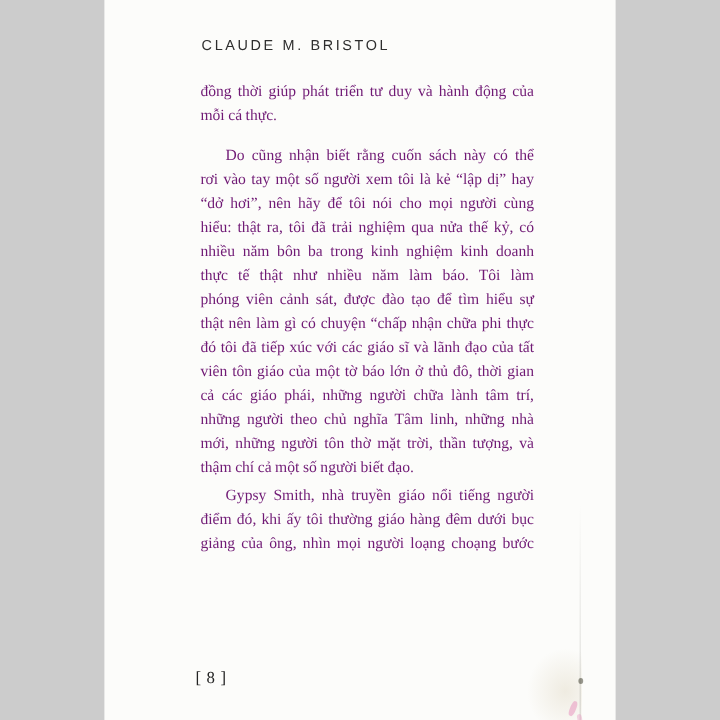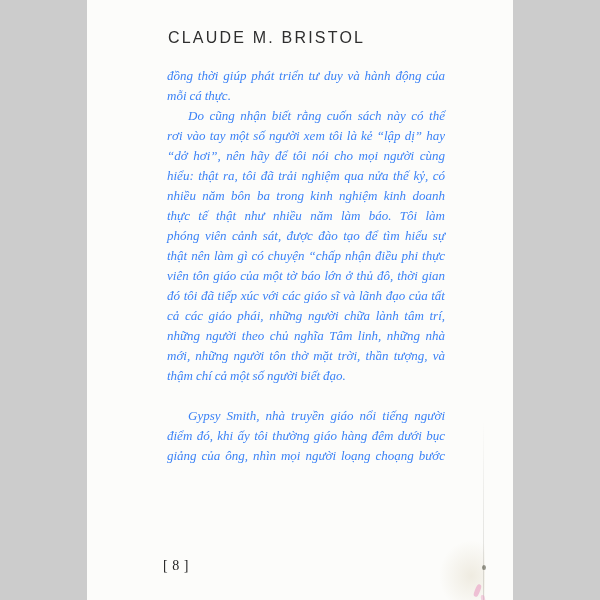--- a/index.html
+++ b/index.html
@@ -17,38 +17,37 @@
     top: 0;
     width: 426px;
     height: 600px;
     background: #fcfcfa;
   }
   .running-header {
     position: absolute;
     left: 81px;
     top: 30px;
     font-family: "Liberation Sans", "DejaVu Sans", sans-serif;
-    font-size: 16px;
+    font-size: 12px;
     line-height: 16px;
     letter-spacing: 2.2px;
     color: #2e2e2e;
   }
   .body-text {
     position: absolute;
     left: 80px;
     top: 66px;
     width: 278px;
-    color: #3b82f6;
+    color: #701a75;
     font-size: 13px;
     word-spacing: -0.3px;
-    font-style: italic;
   }
   .para { margin: 0; }
-  .para.p2 { margin-top: 0; }
-  .para.p3 { margin-top: 20px; }
+  .para.p2 { margin-top: 13px; }
+  .para.p3 { margin-top: 4px; }
   .line {
     height: 20px;
     line-height: 20px;
     white-space: nowrap;
     text-align: justify;
     text-align-last: justify;
   }
   .line.ind { text-indent: 21px; }
   .line.end { text-align-last: left; }
   .page-number {
@@ -121,23 +120,23 @@
       </div>
 
       <div class="para p2">
         <div class="line ind">Do cũng nhận biết rằng cuốn sách này có thể</div>
         <div class="line">rơi vào tay một số người xem tôi là kẻ “lập dị” hay</div>
         <div class="line">“dở hơi”, nên hãy để tôi nói cho mọi người cùng</div>
         <div class="line">hiểu: thật ra, tôi đã trải nghiệm qua nửa thế kỷ, có</div>
         <div class="line">nhiều năm bôn ba trong kinh nghiệm kinh doanh</div>
         <div class="line">thực tế thật như nhiều năm làm báo. Tôi làm</div>
         <div class="line">phóng viên cảnh sát, được đào tạo để tìm hiểu sự</div>
-        <div class="line">thật nên làm gì có chuyện “chấp nhận điều phi thực</div>
+        <div class="line">thật nên làm gì có chuyện “chấp nhận chữa phi thực</div>
+        <div class="line">đó tôi đã tiếp xúc với các giáo sĩ và lãnh đạo của tất</div>
         <div class="line">viên tôn giáo của một tờ báo lớn ở thủ đô, thời gian</div>
-        <div class="line">đó tôi đã tiếp xúc với các giáo sĩ và lãnh đạo của tất</div>
         <div class="line">cả các giáo phái, những người chữa lành tâm trí,</div>
         <div class="line">những người theo chủ nghĩa Tâm linh, những nhà</div>
         <div class="line">mới, những người tôn thờ mặt trời, thần tượng, và</div>
         <div class="line end">thậm chí cả một số người biết đạo.</div>
       </div>
 
       <div class="para p3">
         <div class="line ind">Gypsy Smith, nhà truyền giáo nổi tiếng người</div>
         <div class="line">điểm đó, khi ấy tôi thường giáo hàng đêm dưới bục</div>
         <div class="line">giảng của ông, nhìn mọi người loạng choạng bước</div>

